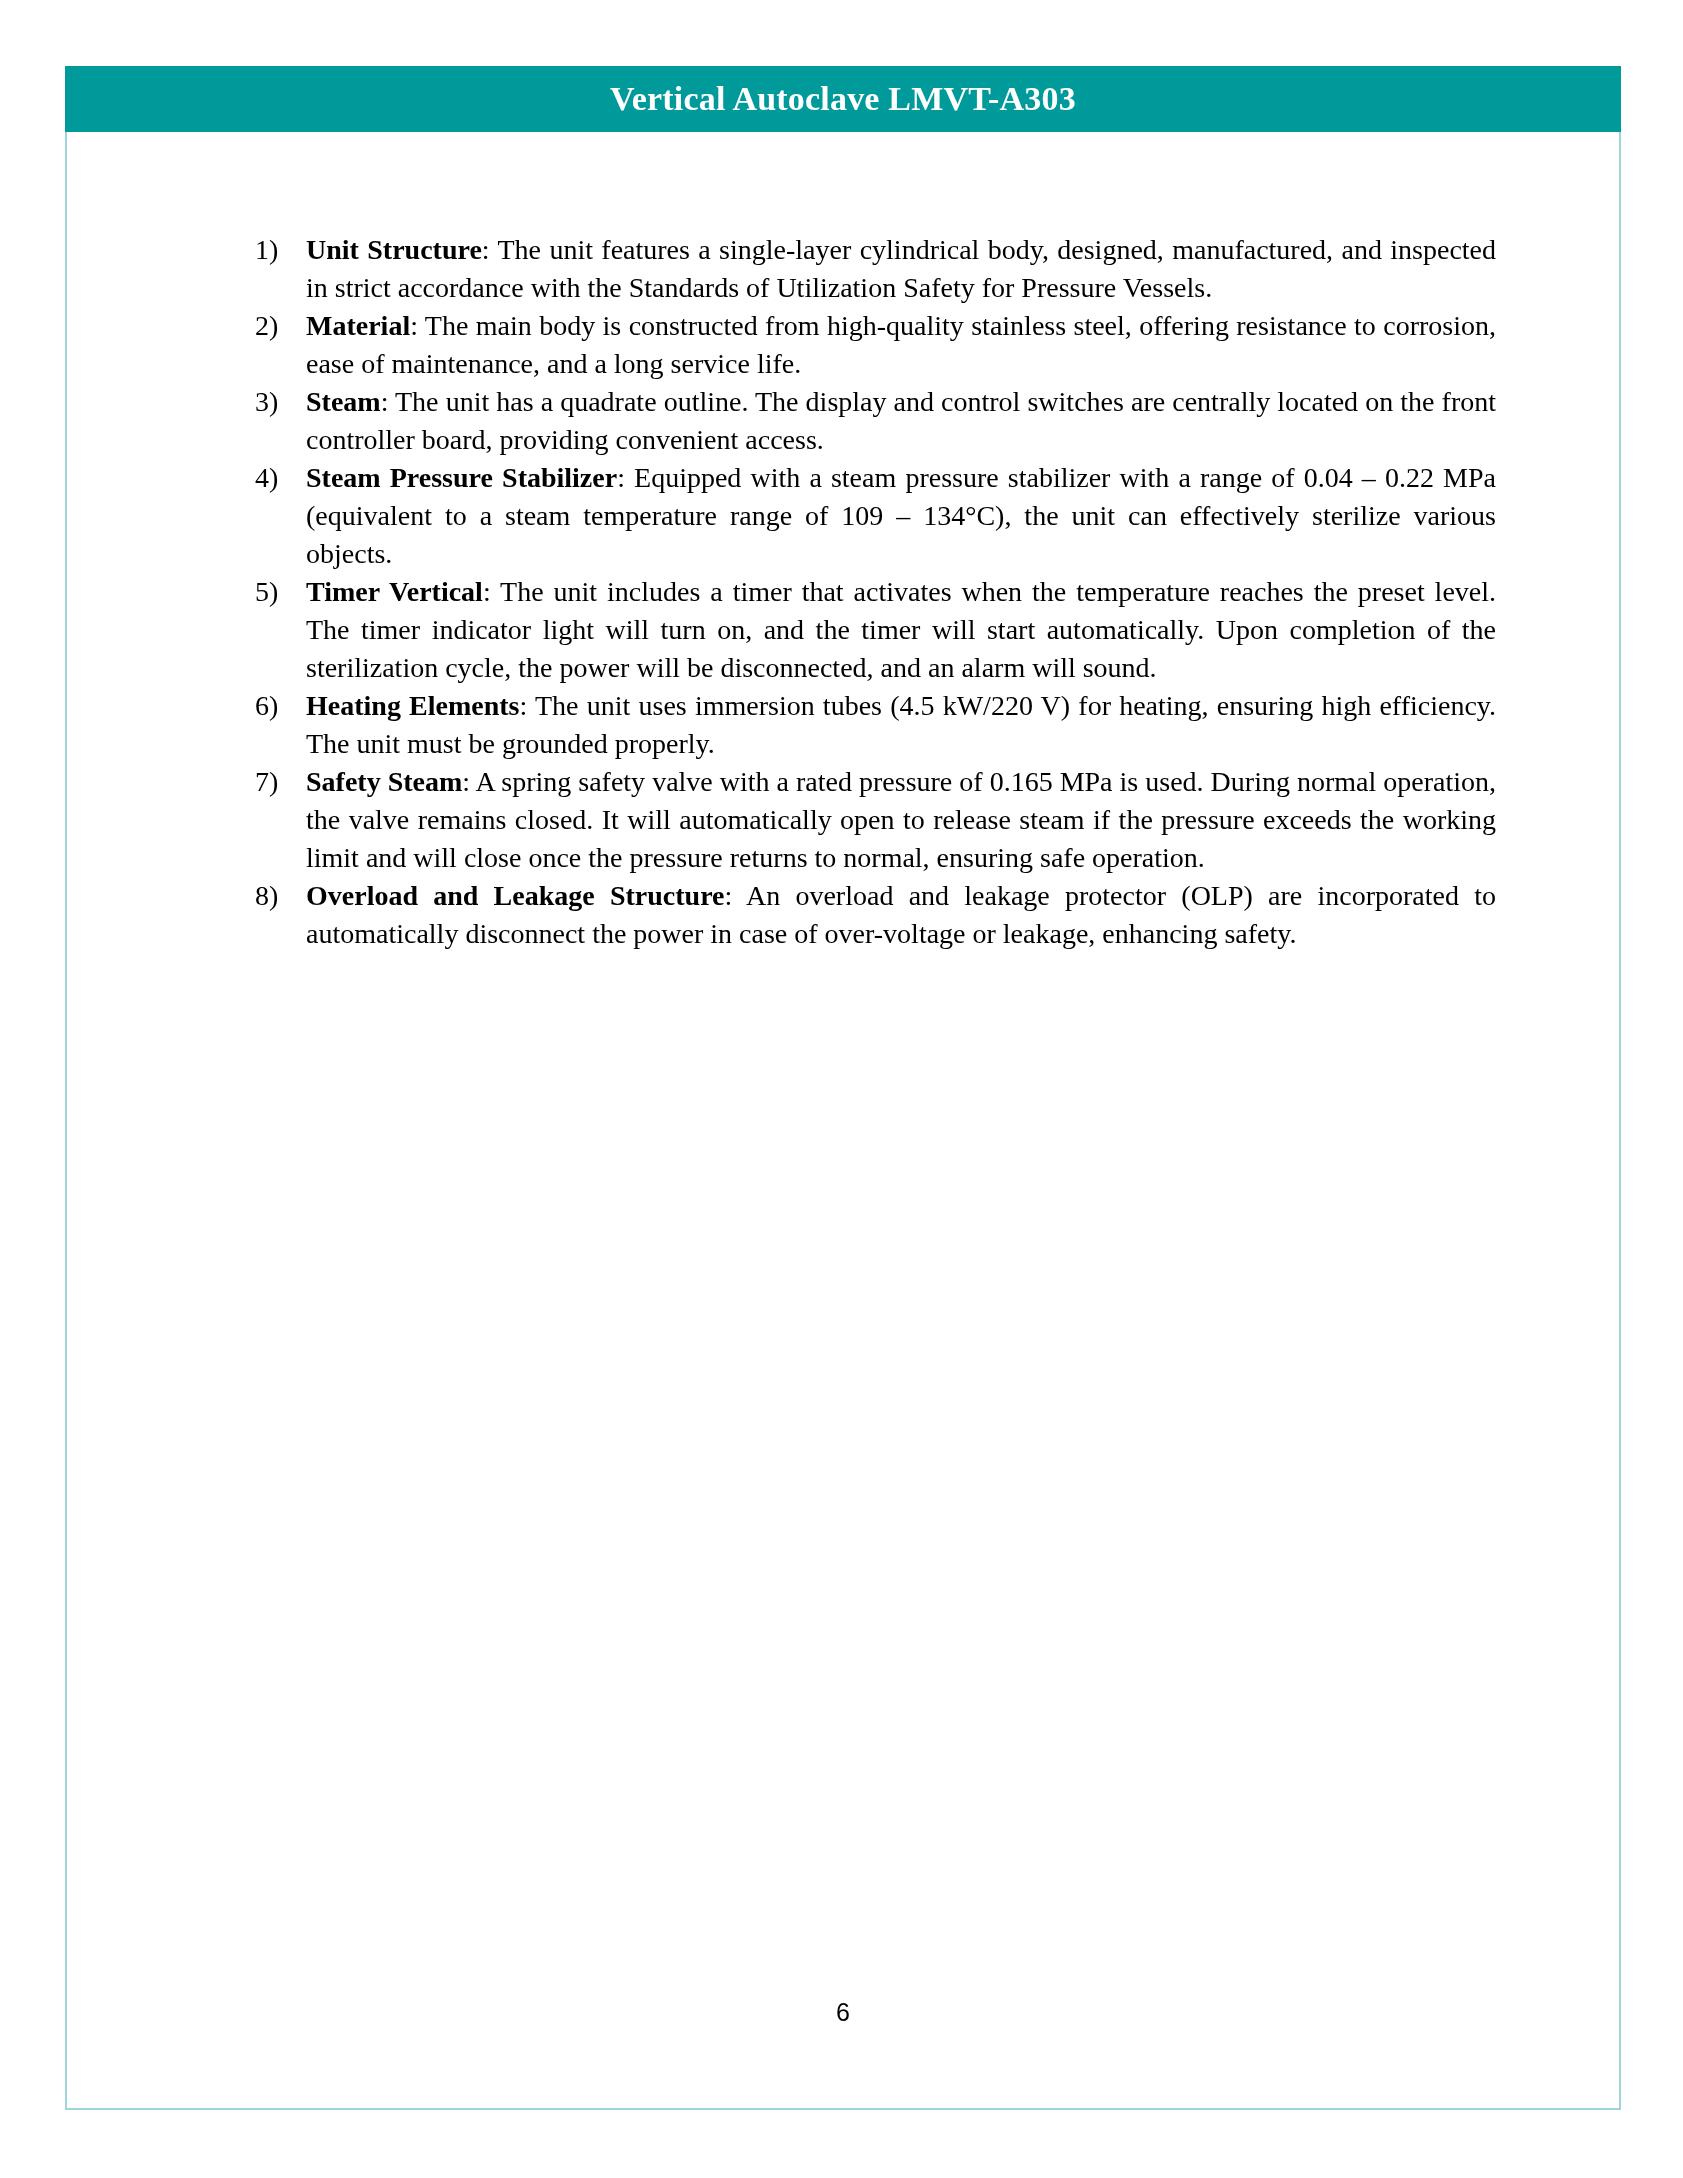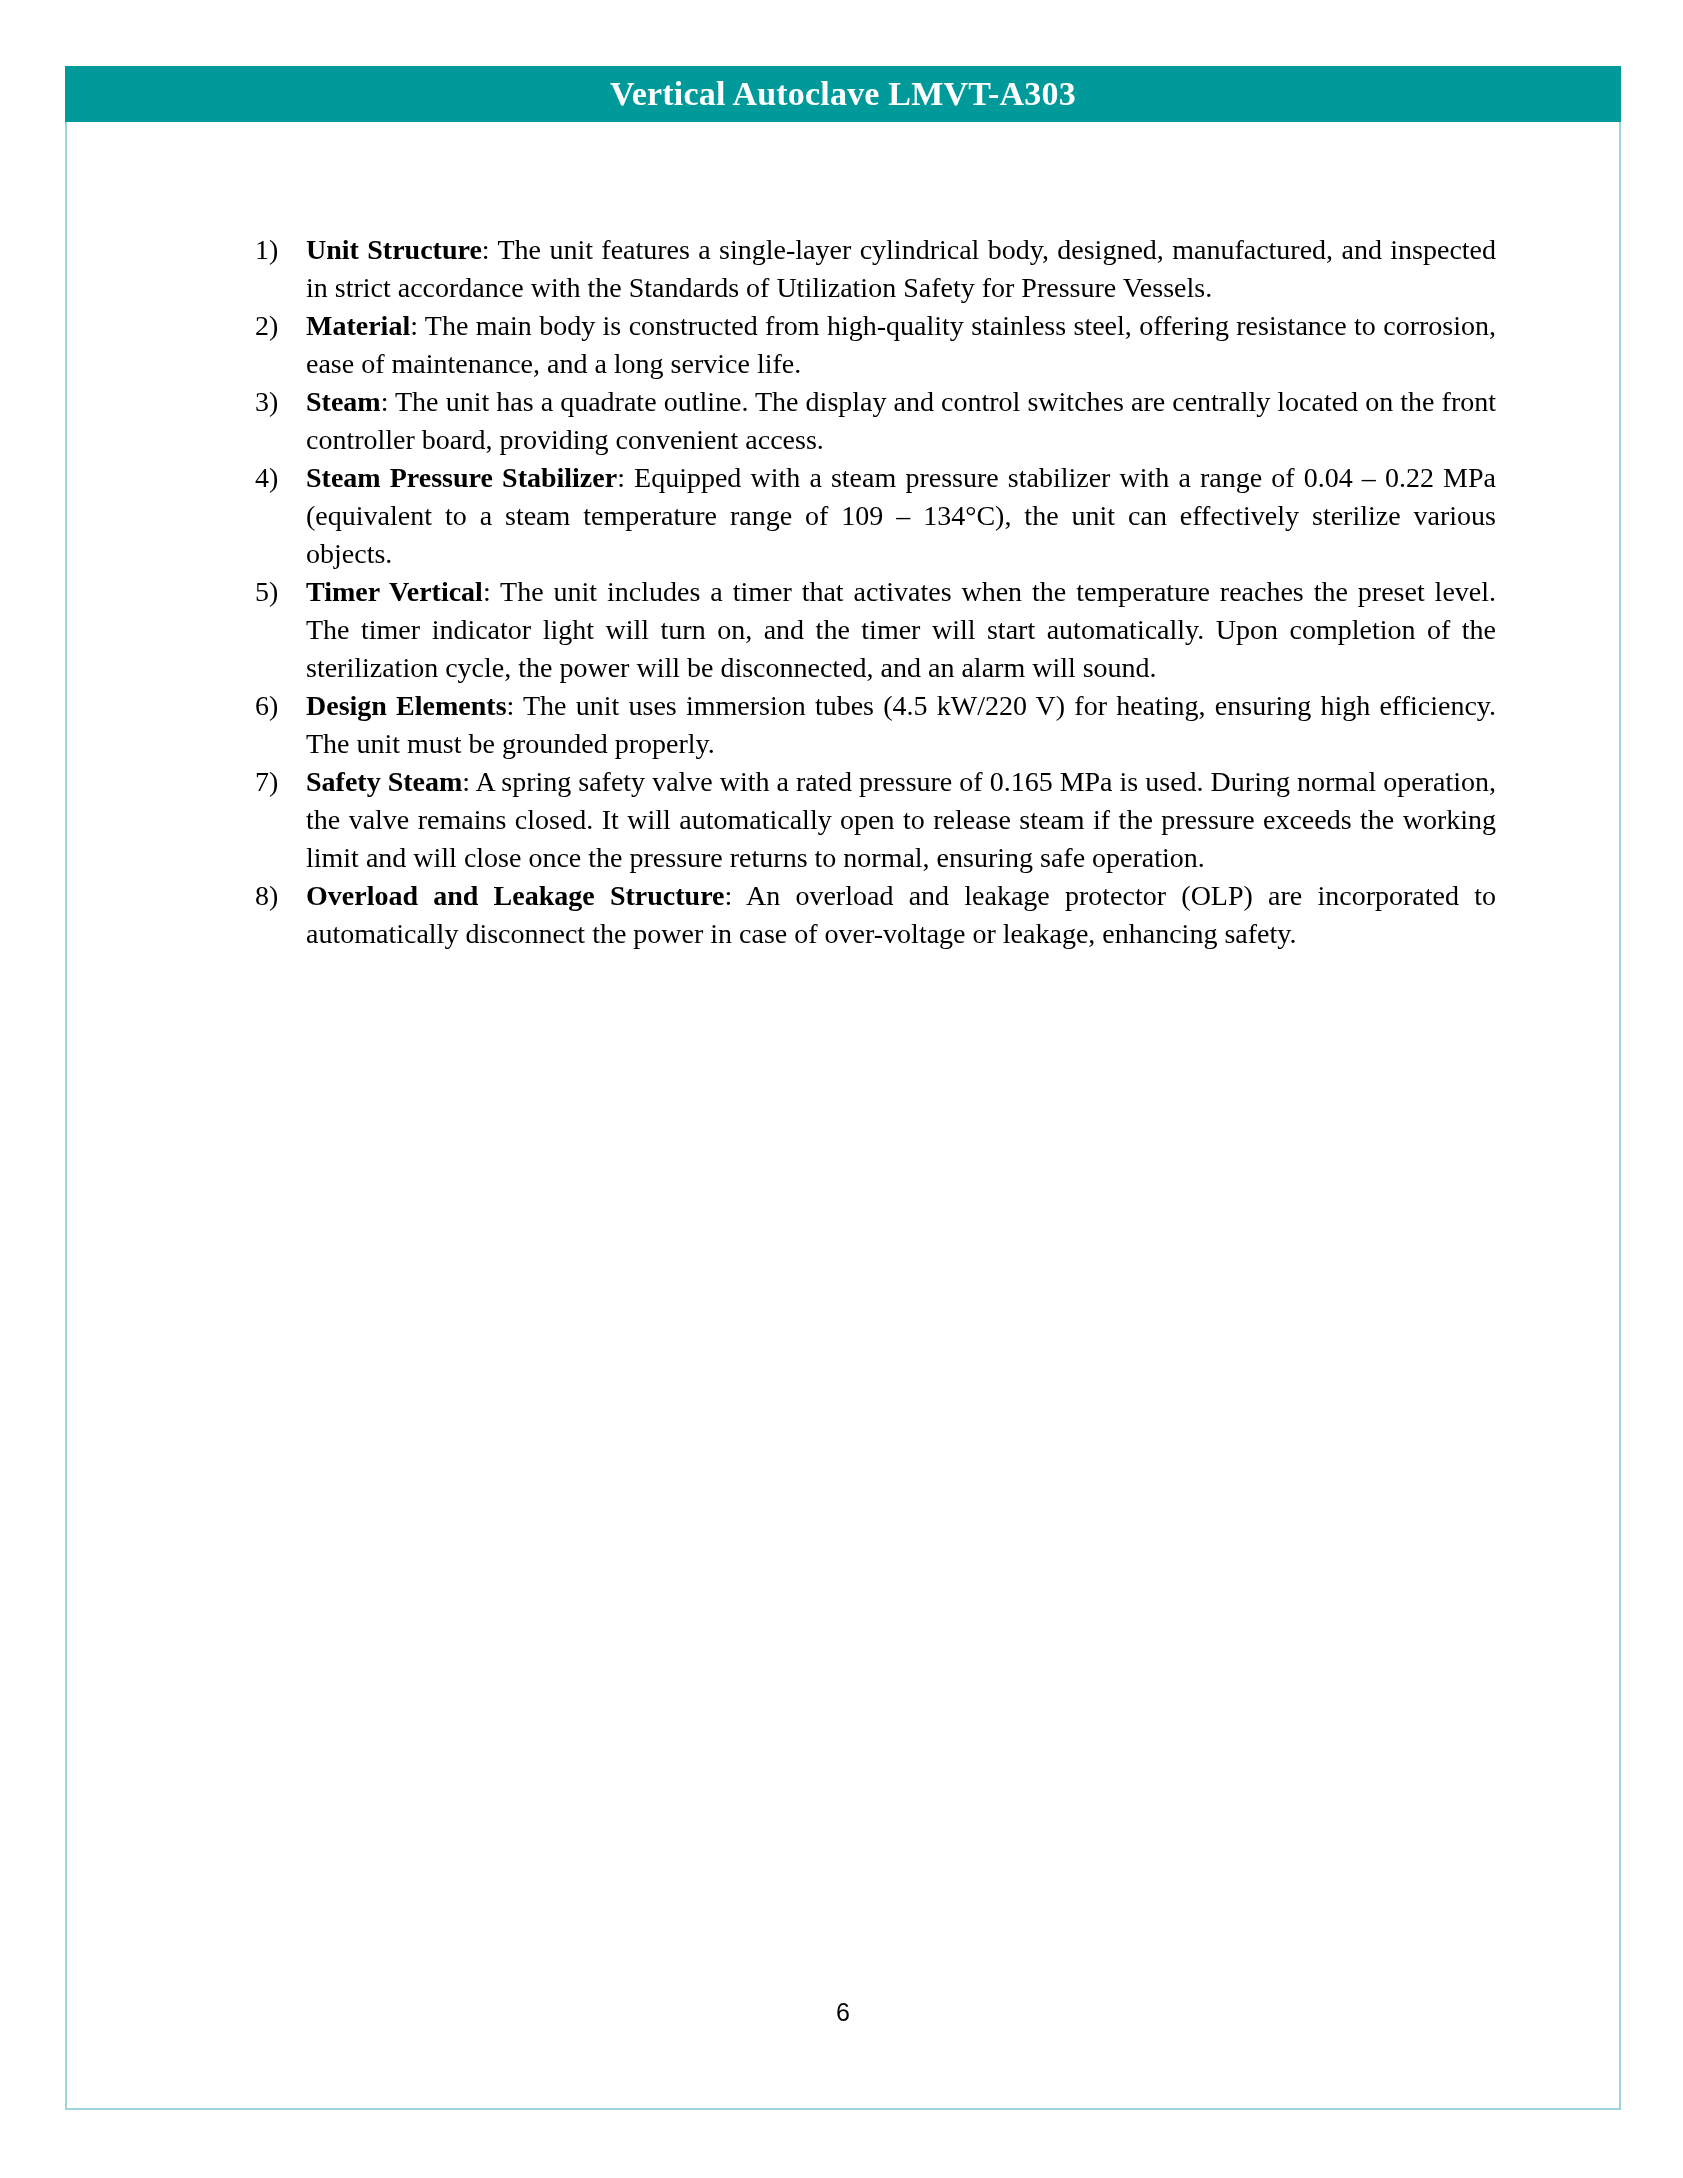--- a/index.html
+++ b/index.html
@@ -26,21 +26,21 @@
     box-sizing: border-box;
     background: #ffffff;
   }
 
   
   .header-band {
     position: absolute;
     left: 65px;
     top: 66px;
     width: 1556px;
-    height: 56px;
+    height: 66px;
     background: #019a9b;
     display: flex;
     align-items: center;
     justify-content: center;
     box-sizing: border-box;
   }
   .header-title {
     color: #ffffff;
     font-family: "Liberation Serif", "DejaVu Serif", serif;
     font-weight: bold;
@@ -136,21 +136,21 @@
 
     <li class="spec-item">
       <span class="spec-marker">4)</span><span class="spec-lead">Steam Pressure Stabilizer</span><span>: </span><span>Equipped with a steam pressure stabilizer with a range of 0.04 – 0.22 MPa (equivalent to a steam temperature range of 109 – 134°C), the unit can effectively sterilize various objects.</span>
     </li>
 
     <li class="spec-item">
       <span class="spec-marker">5)</span><span class="spec-lead">Timer Vertical</span><span>: </span><span>The unit includes a timer that activates when the temperature reaches the preset level. The timer indicator light will turn on, and the timer will start automatically. Upon completion of the sterilization cycle, the power will be disconnected, and an alarm will sound.</span>
     </li>
 
     <li class="spec-item">
-      <span class="spec-marker">6)</span><span class="spec-lead">Design Elements</span><span>: </span><span>The unit uses immersion tubes (4.5 kW/220 V) for heating, ensuring high efficiency. The unit must be grounded properly.</span>
+      <span class="spec-marker">6)</span><span class="spec-lead">Heating Elements</span><span>: </span><span>The unit uses immersion tubes (4.5 kW/220 V) for heating, ensuring high efficiency. The unit must be grounded properly.</span>
     </li>
 
     <li class="spec-item">
       <span class="spec-marker">7)</span><span class="spec-lead">Safety Steam</span><span>: </span><span>A spring safety valve with a rated pressure of 0.165 MPa is used. During normal operation, the valve remains closed. It will automatically open to release steam if the pressure exceeds the working limit and will close once the pressure returns to normal, ensuring safe operation.</span>
     </li>
 
     <li class="spec-item">
       <span class="spec-marker">8)</span><span class="spec-lead">Overload and Leakage Structure</span><span>: </span><span>An overload and leakage protector (OLP) are incorporated to automatically disconnect the power in case of over-voltage or leakage, enhancing safety.</span>
     </li>
 

